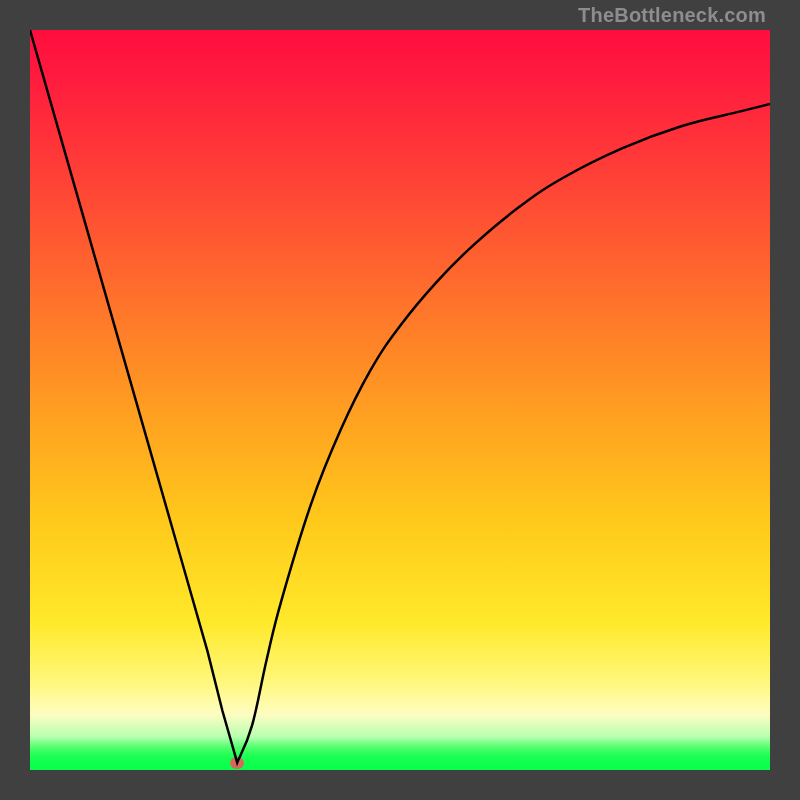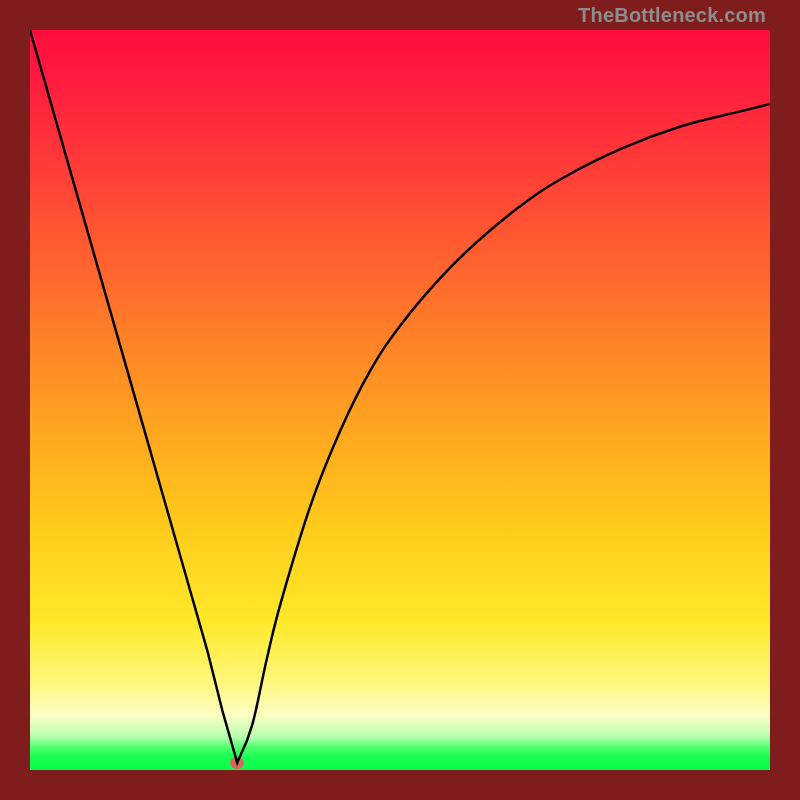--- a/index.html
+++ b/index.html
@@ -8,21 +8,21 @@
     width: 800px;
     height: 800px;
     background: #000;
     overflow: hidden;
     font-family: Arial, Helvetica, sans-serif;
   }
   .frame {
     position: relative;
     width: 800px;
     height: 800px;
-    background: #7f1d1d;
+    background: #404040;
   }
   .plot-area {
     position: absolute;
     left: 30px;
     top: 30px;
     width: 740px;
     height: 740px;
     overflow: hidden;
   }
   

